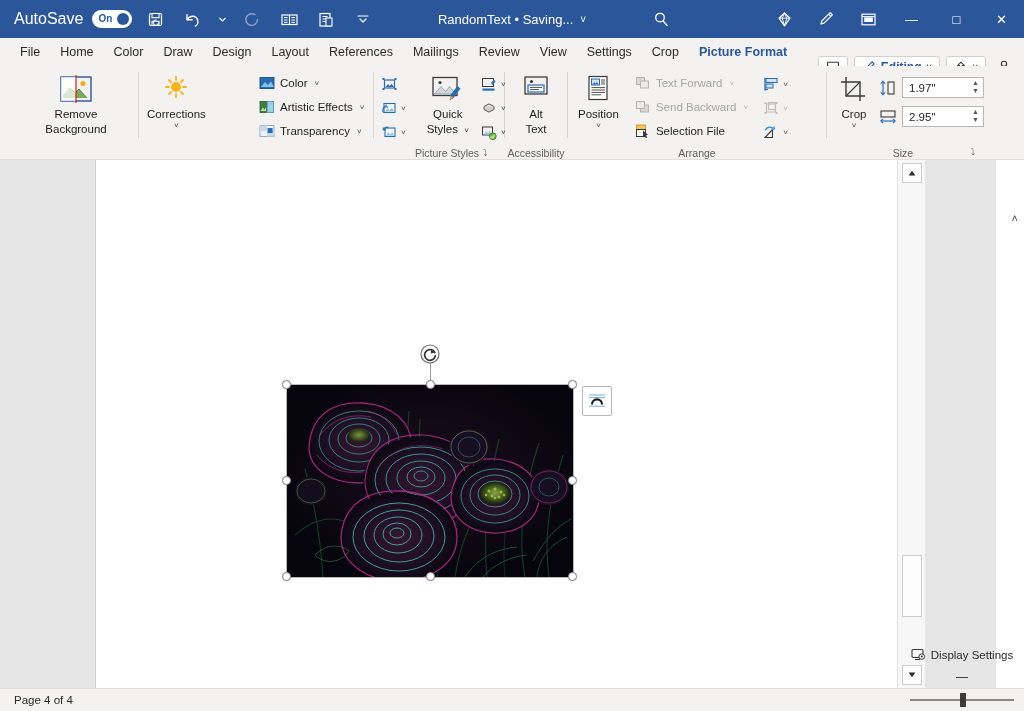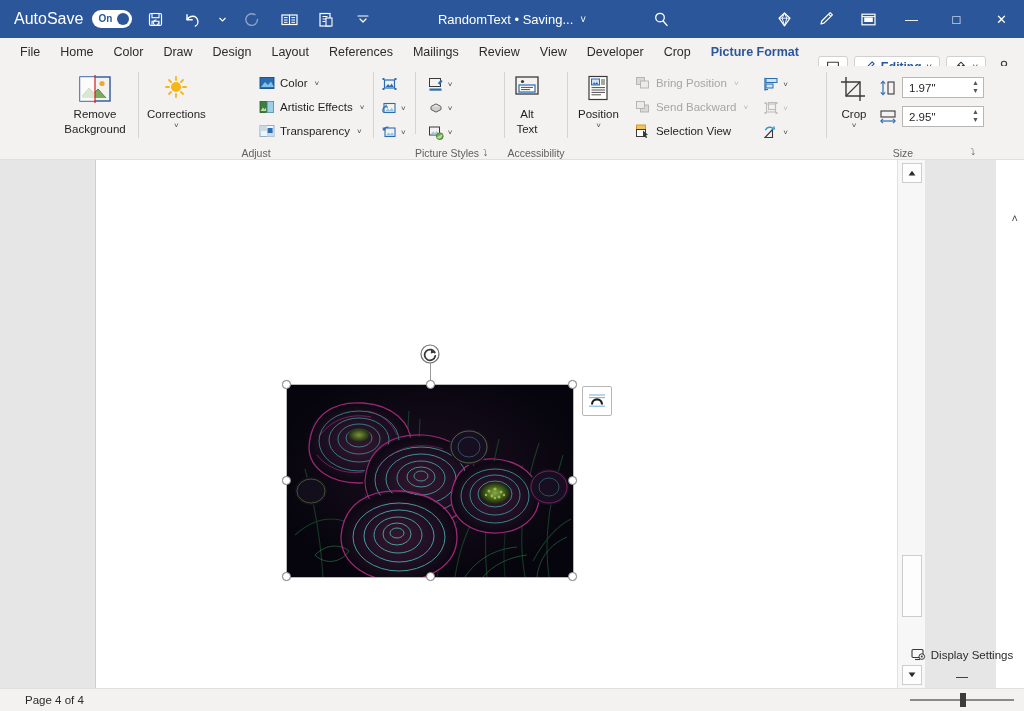--- a/index.html
+++ b/index.html
@@ -213,21 +213,21 @@
     position: absolute; left: 4px; top: 395px; width: 20px; height: 62px;
     background: #fdfdfd; border: 1px solid #cfcdcb;
   }
 
   
   .statusbar {
     position: absolute; left: 0; bottom: 0; width: 1024px; height: 23px;
     background: #f3f2f1; border-top: 1px solid #e1dfdd;
     display: flex; align-items: center; font-size: 11.5px; color: #2b2b2b;
   }
-  .sb-left { padding-left: 25px; }
+  .sb-left { padding-left: 14px; }
   .sb-right {
     position: absolute; right: 10px; display: flex; align-items: center; gap: 9px; flex-direction: column;
   }
   .zoom-slider {
     position: relative; width: 104px; height: 14px; display: flex;
     align-items: center;
   }
   .zoom-track {
     position: absolute; left: 0; right: 0; top: 6px; height: 2px; background: #8a8a8a;
   }
@@ -345,21 +345,21 @@
     <div class="tab">File</div>
     <div class="tab">Home</div>
     <div class="tab">Color</div>
     <div class="tab">Draw</div>
     <div class="tab">Design</div>
     <div class="tab">Layout</div>
     <div class="tab">References</div>
     <div class="tab">Mailings</div>
     <div class="tab">Review</div>
     <div class="tab">View</div>
-    <div class="tab">Developer</div>
+    <div class="tab">Settings</div>
     <div class="tab">Crop</div>
     <div class="tab active">Picture Format</div>
 
     <div class="tabs-right">
       <div class="pill-btn">
         <svg width="14" height="14" viewBox="0 0 14 14">
             <path d="M1.6 2.2h10.8v7.1H5.6L3 11.6V9.3H1.6z" fill="none" stroke="#3b3a39" stroke-width="1.1" stroke-linejoin="round"></path>
           </svg>
       </div>
       <div class="pill-btn editing">
@@ -382,21 +382,21 @@
             <path d="M2.6 13.2c0-2.7 2-4.4 4.4-4.4 1.4 0 2.6.5 3.4 1.4" fill="none" stroke="#3b3a39" stroke-width="1.15" stroke-linecap="round"></path>
             <path d="M10.6 11.2l3.4 3.2" stroke="#3b3a39" stroke-width="1.2" stroke-linecap="round"></path>
           </svg>
       </div>
     </div>
   </div>
 
   <div class="ribbon">
 
     <div class="rgroup" style="width:138px">
-      <div class="rgroup-body" style="justify-content:flex-end;padding-left:14px">
+      <div class="rgroup-body" style="justify-content:center;padding-left:14px">
         <div class="big-btn">
           <div class="bi">
             <svg width="36" height="30" viewBox="0 0 36 30">
                 <rect x="3" y="3" width="30" height="24" fill="none" stroke="#2b579a" stroke-width="1.4"></rect>
                 <path d="M5 22l7-8 5 5 4-4 8 9H5z" fill="#7aab5e"></path>
                 <path d="M5 22l7-8 5 5 4-4 8 9" fill="none" stroke="#4f7a39" stroke-width=".9"></path>
                 <circle cx="25" cy="9.5" r="2.6" fill="#f0a92b"></circle>
                 <rect x="3" y="3" width="15" height="24" fill="#ffffff" fill-opacity=".72"></rect>
                 <line x1="18" y1="1" x2="18" y2="29" stroke="#d11f1f" stroke-width="1.2"></line>
               </svg>
@@ -460,21 +460,20 @@
                 <rect x="1" y="1.5" width="14" height="11" fill="#eef4f9" stroke="#8aa8bd" stroke-width=".9"></rect>
                 <rect x="1" y="1.5" width="7" height="5.5" fill="#c9d9e6"></rect>
                 <rect x="8" y="7" width="7" height="5.5" fill="#c9d9e6"></rect>
                 <rect x="8.6" y="4" width="5" height="5" fill="#2b6cb0"></rect>
               </svg>
             <span>Transparency</span>
             <span class="sc">˅</span>
           </div>
         </div>
       </div>
-      <div class="rgroup-label" style="width:250px;margin-left:-124px">Adjust</div>
     </div>
 
     <div class="rgroup-sep"></div>
 
     <div class="rgroup" style="width:130px">
       <div class="rgroup-body" style="padding-left:4px">
         <div class="icon-only-col" style="padding-right:4px">
           <div class="icon-only">
             <svg width="17" height="15" viewBox="0 0 17 15">
                 <rect x="3.5" y="3" width="10" height="8" fill="none" stroke="#2b6cb0" stroke-width="1.2"></rect>
@@ -502,20 +501,36 @@
                 <path d="M5 10.6l2.5-3 1.8 2 1.8-2.4 2 3.4z" fill="#8fc3e0"></path>
                 <path d="M2.4 4.6a4.6 4.6 0 0 1 5-2.3" fill="none" stroke="#2b6cb0" stroke-width="1.2"></path>
                 <path d="M2.2 2.4l.1 2.4 2.4-.2" fill="none" stroke="#2b6cb0" stroke-width="1.1"></path>
               </svg>
             <span class="sc">˅</span>
           </div>
         </div>
 
         <div class="rgroup-sep" style="height:62px;margin:2px 6px 0 2px"></div>
 
+        <div class="big-btn">
+          <div class="bi">
+            <svg width="36" height="28" viewBox="0 0 36 28">
+                <rect x="3" y="2.5" width="24" height="18" fill="none" stroke="#3b3a39" stroke-width="1.3"></rect>
+                <path d="M4.5 19l6.5-7.5 4.5 5 4-5 6 7.5z" fill="#cfd8dc" stroke="#8a9ba5" stroke-width=".8"></path>
+                <circle cx="10" cy="7.5" r="1.6" fill="#3b3a39"></circle>
+                <path d="M20 20.5l7.5-9.5 3 2.6-7.2 9.4z" fill="#2b6cb0"></path>
+                <path d="M23.3 23l-3.3 2 .8-3.6" fill="#e8a33d" stroke="#b9762a" stroke-width=".7"></path>
+              </svg>
+          </div>
+          <div class="bl">Quick</div>
+          <div class="bl">
+            <span>Styles</span>
+            <span style="font-size:8px;margin-left:3px">˅</span>
+          </div>
+        </div>
 
         <div class="icon-only-col" style="margin-left:2px">
           <div class="icon-only">
             <svg width="18" height="16" viewBox="0 0 18 16">
                 <rect x="2.5" y="1.5" width="11" height="8" fill="none" stroke="#3b3a39" stroke-width="1"></rect>
                 <path d="M10.8 6.2l3-3.4 1.8 1.5-3 3.5z" fill="#2b6cb0"></path>
                 <rect x="2.5" y="11.5" width="12" height="2.2" fill="#2b6cb0"></rect>
               </svg>
             <span class="sc">˅</span>
           </div>
@@ -536,21 +551,21 @@
             <span class="sc">˅</span>
           </div>
         </div>
       </div>
       <div class="rgroup-label" style="margin-left:16px">Picture Styles</div>
     </div>
 
     <div class="rgroup-sep"></div>
 
     <div class="rgroup" style="width:62px">
-      <div class="rgroup-body" style="justify-content:flex-start">
+      <div class="rgroup-body" style="justify-content:center">
         <div class="big-btn">
           <div class="bi">
             <svg width="32" height="28" viewBox="0 0 32 28">
                 <rect x="5" y="2" width="22" height="17" fill="none" stroke="#3b3a39" stroke-width="1.3"></rect>
                 <path d="M6.5 17.5l5.5-6.5 4 4.4 3.5-4.4 5.5 6.5z" fill="#cfd8dc"></path>
                 <circle cx="11.5" cy="6.5" r="1.6" fill="#3b3a39"></circle>
                 <rect x="8" y="10" width="16" height="7" fill="#fff" stroke="#2b6cb0" stroke-width="1.2"></rect>
                 <line x1="10" y1="12.4" x2="22" y2="12.4" stroke="#3b3a39" stroke-width=".9"></line>
                 <line x1="10" y1="14.6" x2="19" y2="14.6" stroke="#3b3a39" stroke-width=".9"></line>
               </svg>
@@ -590,38 +605,38 @@
           <div class="caret-row">˅</div>
         </div>
 
 
         <div class="small-col" style="margin-left:6px">
           <div class="small-btn disabled">
             <svg width="16" height="14" viewBox="0 0 16 14">
                 <rect x="1.5" y="1.5" width="8" height="7" fill="#d9d9d9" stroke="#b0b0b0" stroke-width=".9"></rect>
                 <rect x="5.5" y="5" width="8" height="7" fill="#ebebeb" stroke="#b0b0b0" stroke-width=".9"></rect>
               </svg>
-            <span>Bring Position</span>
+            <span>Text Forward</span>
             <span class="sc">˅</span>
           </div>
           <div class="small-btn disabled">
             <svg width="16" height="14" viewBox="0 0 16 14">
                 <rect x="5.5" y="5" width="8" height="7" fill="#d9d9d9" stroke="#b0b0b0" stroke-width=".9"></rect>
                 <rect x="1.5" y="1.5" width="8" height="7" fill="#ebebeb" stroke="#b0b0b0" stroke-width=".9"></rect>
               </svg>
             <span>Send Backward</span>
             <span class="sc">˅</span>
           </div>
           <div class="small-btn">
             <svg width="16" height="14" viewBox="0 0 16 14">
                 <rect x="1.5" y="1" width="9" height="7" fill="#f6c35b" stroke="#c79324" stroke-width=".9"></rect>
                 <rect x="1.5" y="5.5" width="9" height="7" fill="#fff" stroke="#3b3a39" stroke-width="1"></rect>
                 <path d="M8 6.5l5 4.2-2 .5 1.2 2.2-1.3.7-1.2-2.2-1.7 1.4z" fill="#3b3a39"></path>
               </svg>
-            <span>Selection View</span>
+            <span>Selection File</span>
           </div>
         </div>
 
         <div class="icon-only-col" style="margin-left:8px">
           <div class="icon-only">
             <svg width="17" height="15" viewBox="0 0 17 15">
                 <rect x="3" y="1.5" width="11" height="4" fill="#cfe3f0" stroke="#2b6cb0" stroke-width="1"></rect>
                 <rect x="3" y="7" width="7" height="4" fill="#cfe3f0" stroke="#2b6cb0" stroke-width="1"></rect>
                 <line x1="2" y1="0.8" x2="2" y2="13.6" stroke="#2b6cb0" stroke-width="1.3"></line>
                 <path d="M2 12.6h3" stroke="#2b6cb0" stroke-width="1.1"></path>
@@ -644,20 +659,21 @@
           <div class="icon-only">
             <svg width="17" height="15" viewBox="0 0 17 15">
                 <path d="M2 12.5L9.5 4.5V12.5z" fill="none" stroke="#3b3a39" stroke-width="1.1"></path>
                 <path d="M2.4 5.2a5 5 0 0 1 8-1.6" fill="none" stroke="#2b9ad6" stroke-width="1.5"></path>
                 <path d="M10.8 1.4l.6 2.6-2.7.2" fill="none" stroke="#2b9ad6" stroke-width="1.3"></path>
               </svg>
             <span class="sc">˅</span>
           </div>
         </div>
       </div>
+      <div class="rgroup-label">Arrange</div>
     </div>
 
     <div class="rgroup-sep"></div>
 
     <div class="rgroup" style="width:152px">
       <div class="rgroup-body" style="padding-left:6px">
         <div class="big-btn">
           <div class="bi">
             <svg width="30" height="28" viewBox="0 0 30 28">
                 <path d="M7 2v19h19" fill="none" stroke="#3b3a39" stroke-width="1.4"></path>

